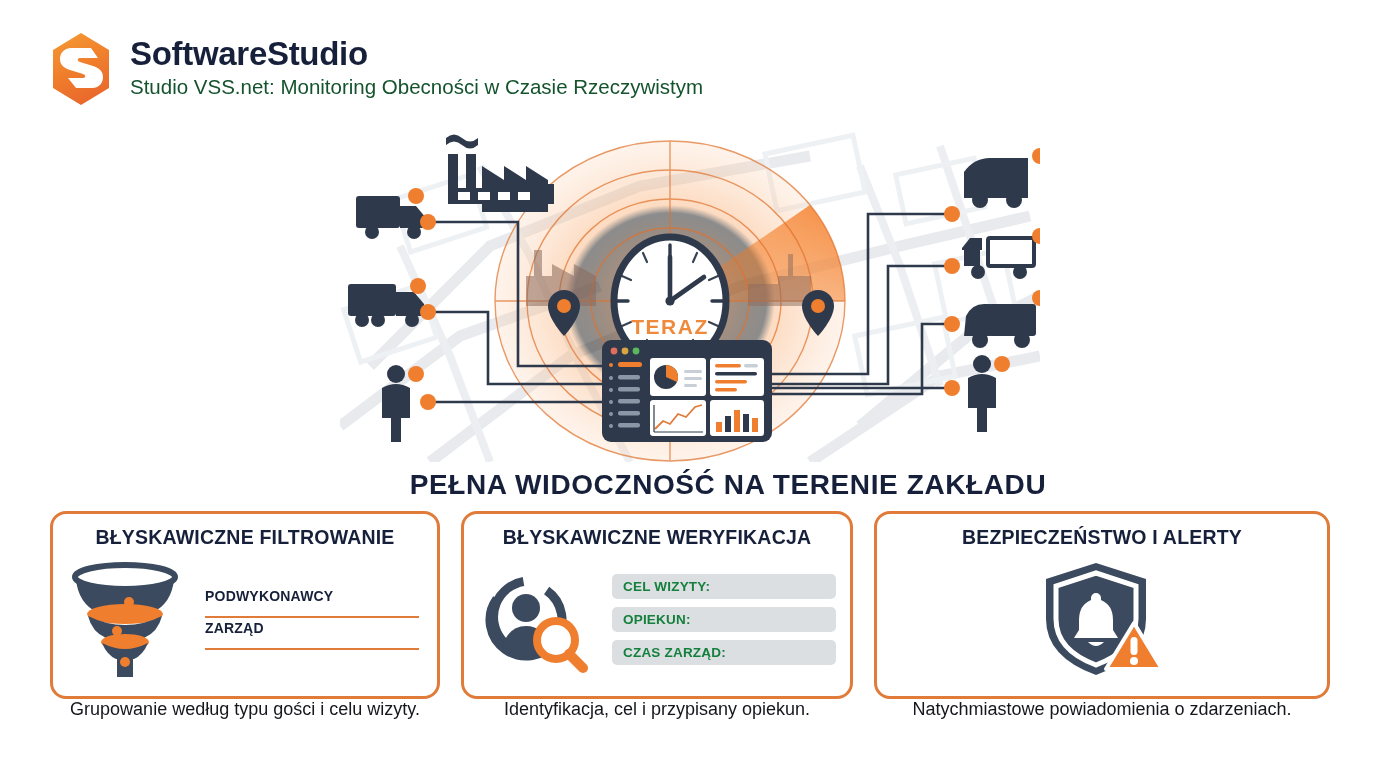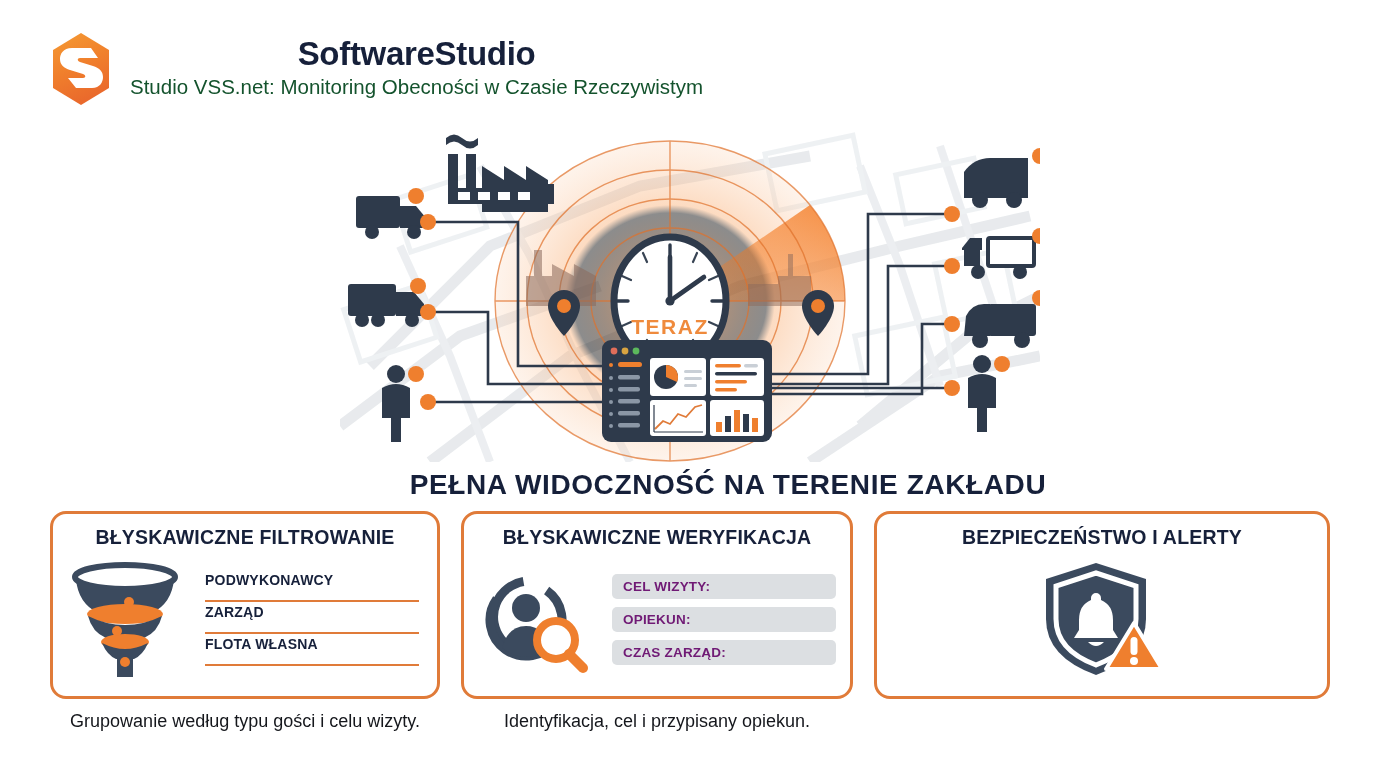--- a/index.html
+++ b/index.html
@@ -8,21 +8,21 @@
     background:#ffffff;
     font-family:"Liberation Sans", sans-serif;
     overflow:hidden;
     position:relative;
   }
   .page{position:relative;width:1376px;height:768px;}
 
   
   .header{position:absolute;left:50px;top:32px;display:flex;align-items:center;gap:18px;}
   .logo-mark{width:62px;height:74px;flex:0 0 auto;}
-  .brand-text{display:flex;flex-direction:column;justify-content:center;text-align:center;}
+  .brand-text{display:flex;flex-direction:column;justify-content:center;}
   .brand-name{
     font-size:33px;font-weight:bold;color:#16203a;letter-spacing:-0.3px;line-height:1.05;
   }
   .brand-sub{
     font-size:20.5px;color:#14532d;line-height:1.35;margin-top:2px;font-weight:400;
   }
 
   
   .hero{position:absolute;left:340px;top:126px;width:700px;height:336px;}
   .hero svg{display:block;}
@@ -47,41 +47,41 @@
     border:3px solid #e07b39;border-radius:16px;background:#fff;
     height:188px;padding:12px 14px 10px;
     display:flex;flex-direction:column;align-items:center;
   }
   .card-title{
     font-size:19.5px;font-weight:bold;color:#16203a;letter-spacing:0.2px;
     text-align:left;margin-bottom:4px;
   }
   .card-body{flex:1;width:100%;display:flex;align-items:center;justify-content:center;}
   .card-caption{
-    margin-top:12px;font-size:18px;color:#15171c;text-align:center;line-height:1.2;
+    font-size:18px;color:#15171c;text-align:center;line-height:1.2;
   }
 
   
   .funnel-row{display:flex;align-items:center;gap:4px;width:100%;}
   .funnel-labels{display:flex;flex-direction:column;gap:0px;flex:1;padding-left:4px;}
   .fl-item{position:relative;height:32px;}
   .fl-text{
     font-size:14px;font-weight:bold;color:#16203a;letter-spacing:0.2px;
     position:absolute;top:0;left:0;
   }
   .fl-line{
     position:absolute;left:0;right:4px;bottom:2px;height:2px;background:#e07b39;
   }
 
   
   .verify-row{display:flex;align-items:center;gap:14px;width:100%;}
   .verify-fields{display:flex;flex-direction:column;gap:8px;flex:1;}
   .vf-pill{
     background:#dcdfe2;border-radius:5px;height:25px;display:flex;align-items:center;
-    padding:0 11px;font-size:13.5px;font-weight:bold;color:#701a75;letter-spacing:0.2px;
+    padding:0 11px;font-size:13.5px;font-weight:bold;color:#15803d;letter-spacing:0.2px;
   }
 </style>
 </head>
 <body>
 
 <div class="page">
 
   <div class="header">
     <div class="logo-mark">
       <svg viewBox="0 0 62 74" width="62" height="74">
@@ -368,24 +368,20 @@
             </svg>
             <div class="funnel-labels">
               <div class="fl-item">
                 <span class="fl-text">PODWYKONAWCY</span>
                 <span class="fl-line"></span>
               </div>
               <div class="fl-item">
                 <span class="fl-text">ZARZĄD</span>
                 <span class="fl-line"></span>
               </div>
-              <div class="fl-item">
-                <span class="fl-text">FLOTA WŁASNA</span>
-                <span class="fl-line"></span>
-              </div>
             </div>
           </div>
         </div>
       </div>
       <div class="card-caption">Grupowanie według typu gości i celu wizyty.</div>
     </div>
 
     <div class="card-wrap c2">
       <div class="card">
         <div class="card-title">BŁYSKAWICZNE WERYFIKACJA</div>
@@ -422,16 +418,17 @@
               <path d="M50 85 q8 8 16 0 z"></path>
             </g>
             <g>
               <path d="M96 66 L124 112 H68 Z" fill="#ef7f2e" stroke="#ffffff" stroke-width="4" stroke-linejoin="round"></path>
               <rect x="92.5" y="80" width="7" height="18" rx="3.5" fill="#ffffff"></rect>
               <circle cx="96" cy="104" r="4" fill="#ffffff"></circle>
             </g>
           </svg>
         </div>
       </div>
+      <div class="card-caption">Natychmiastowe powiadomienia o zdarzeniach.</div>
     </div>
 
   </div>
 </div>
 
 </body></html>

